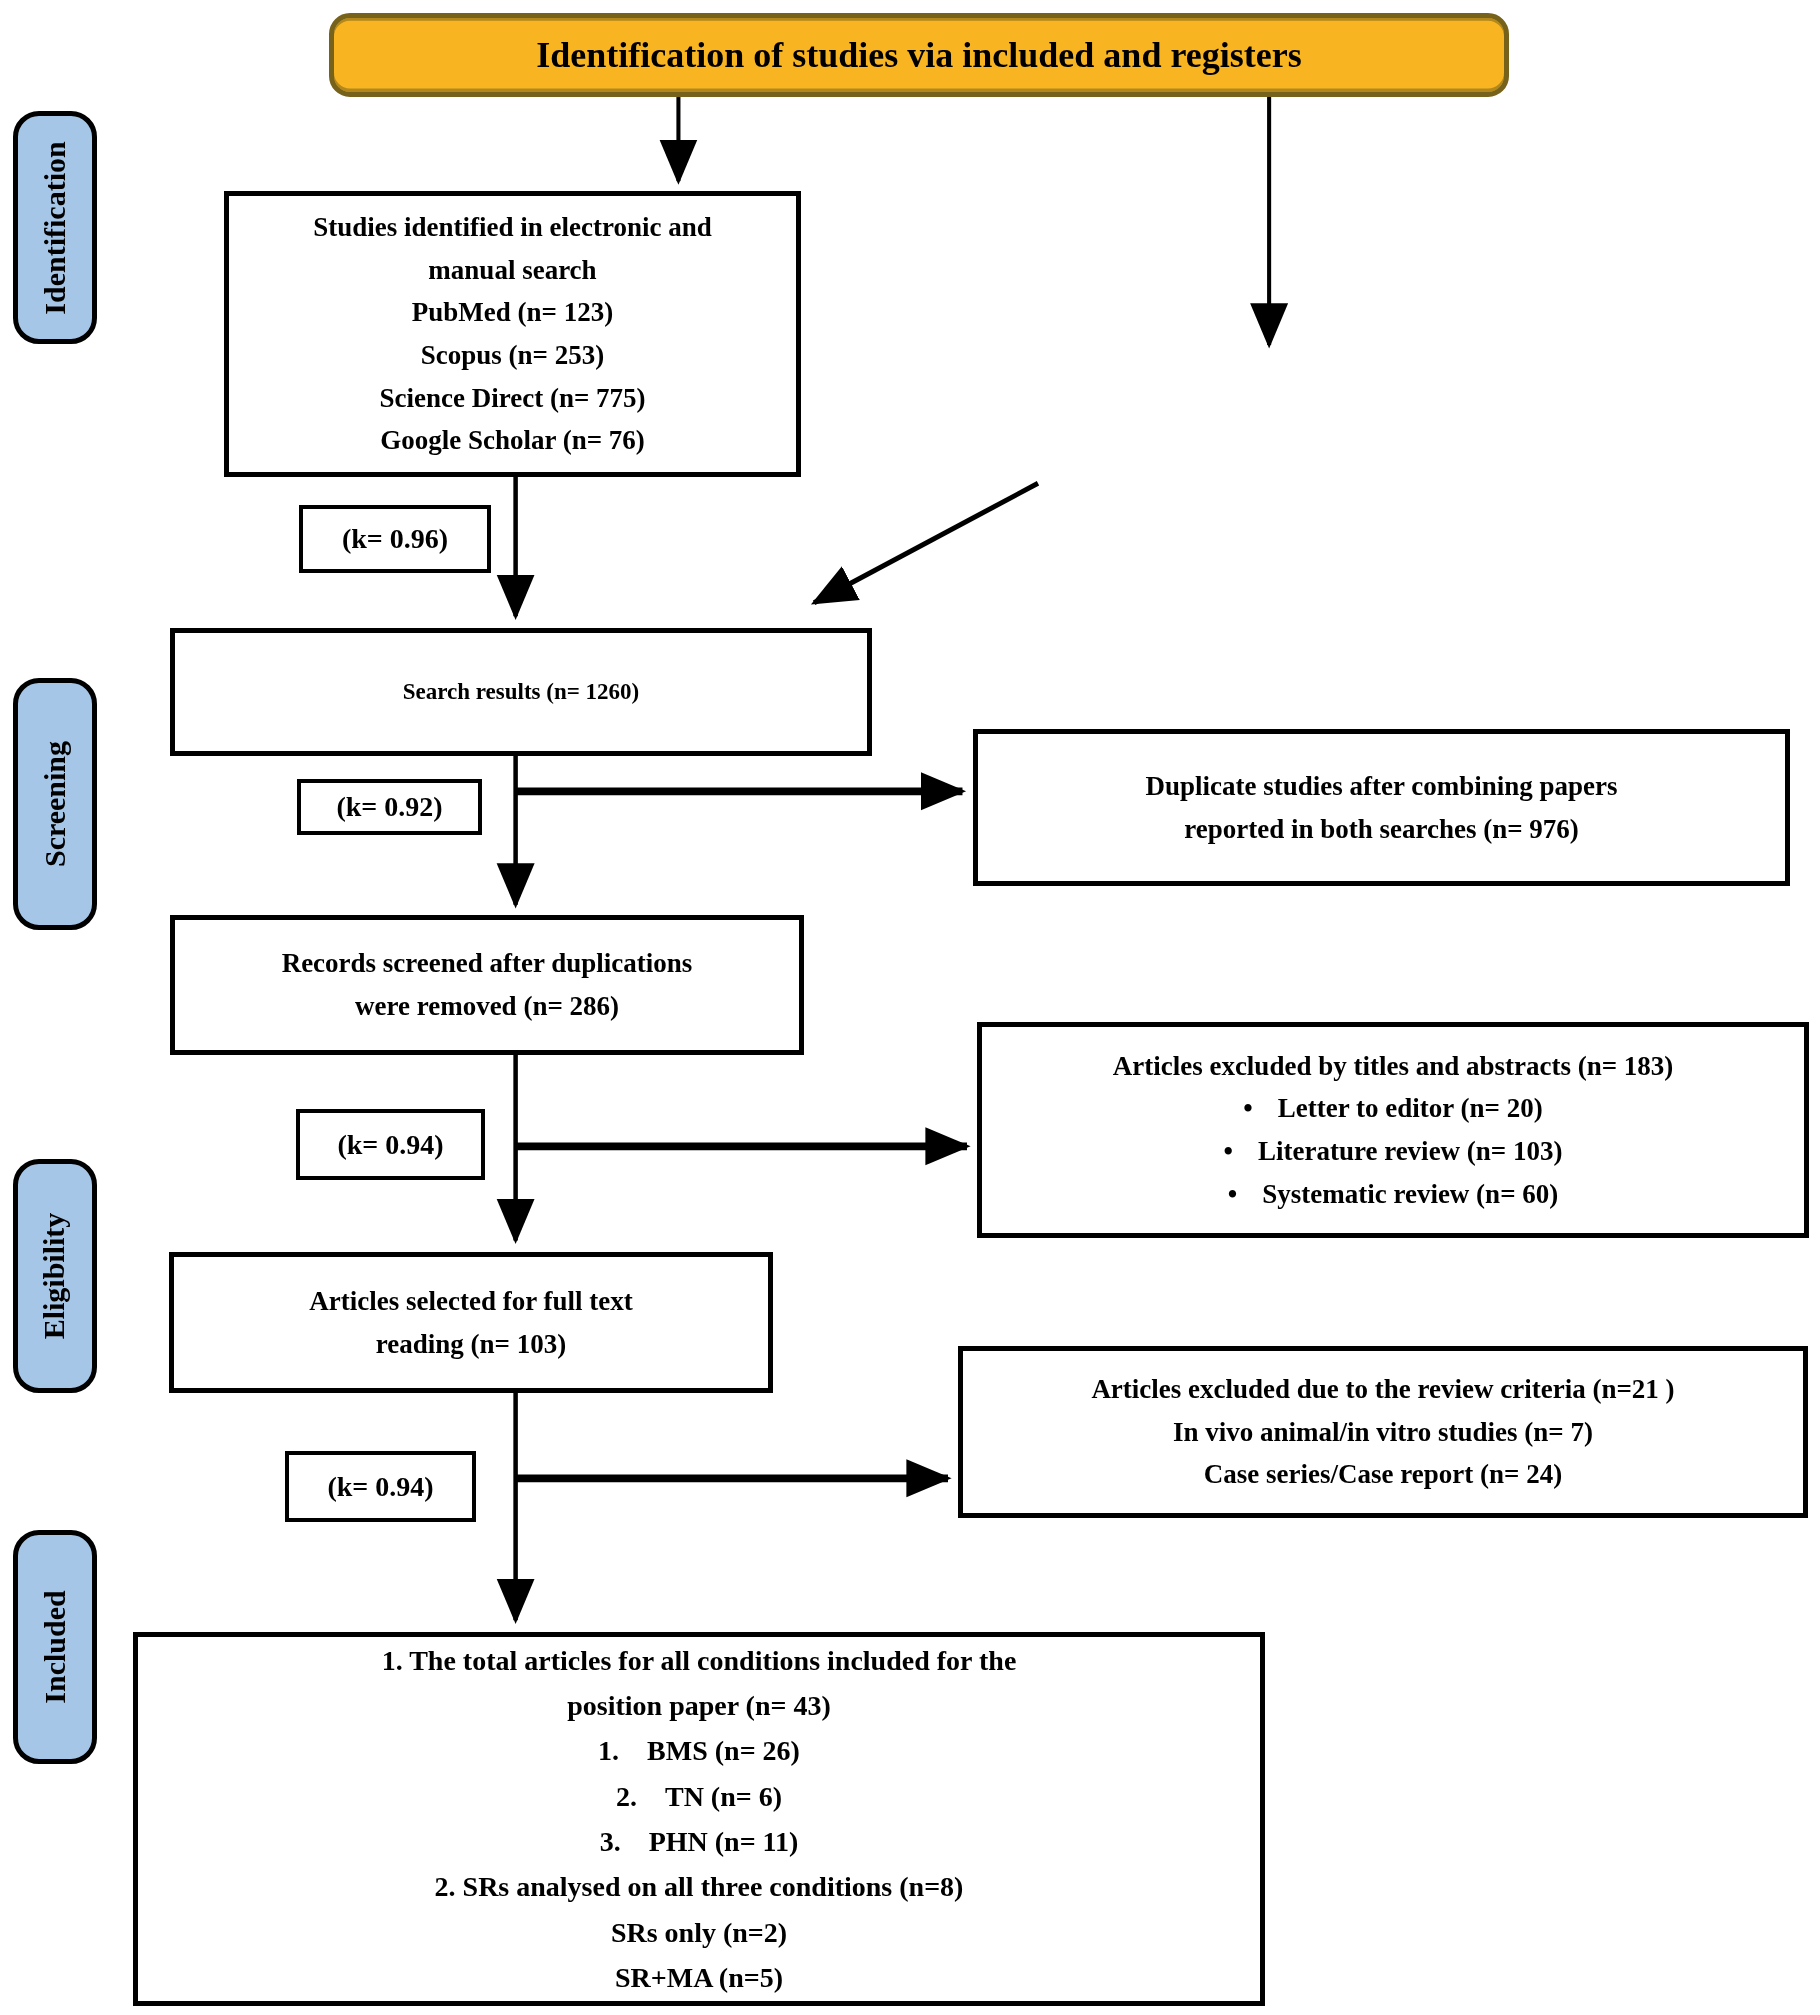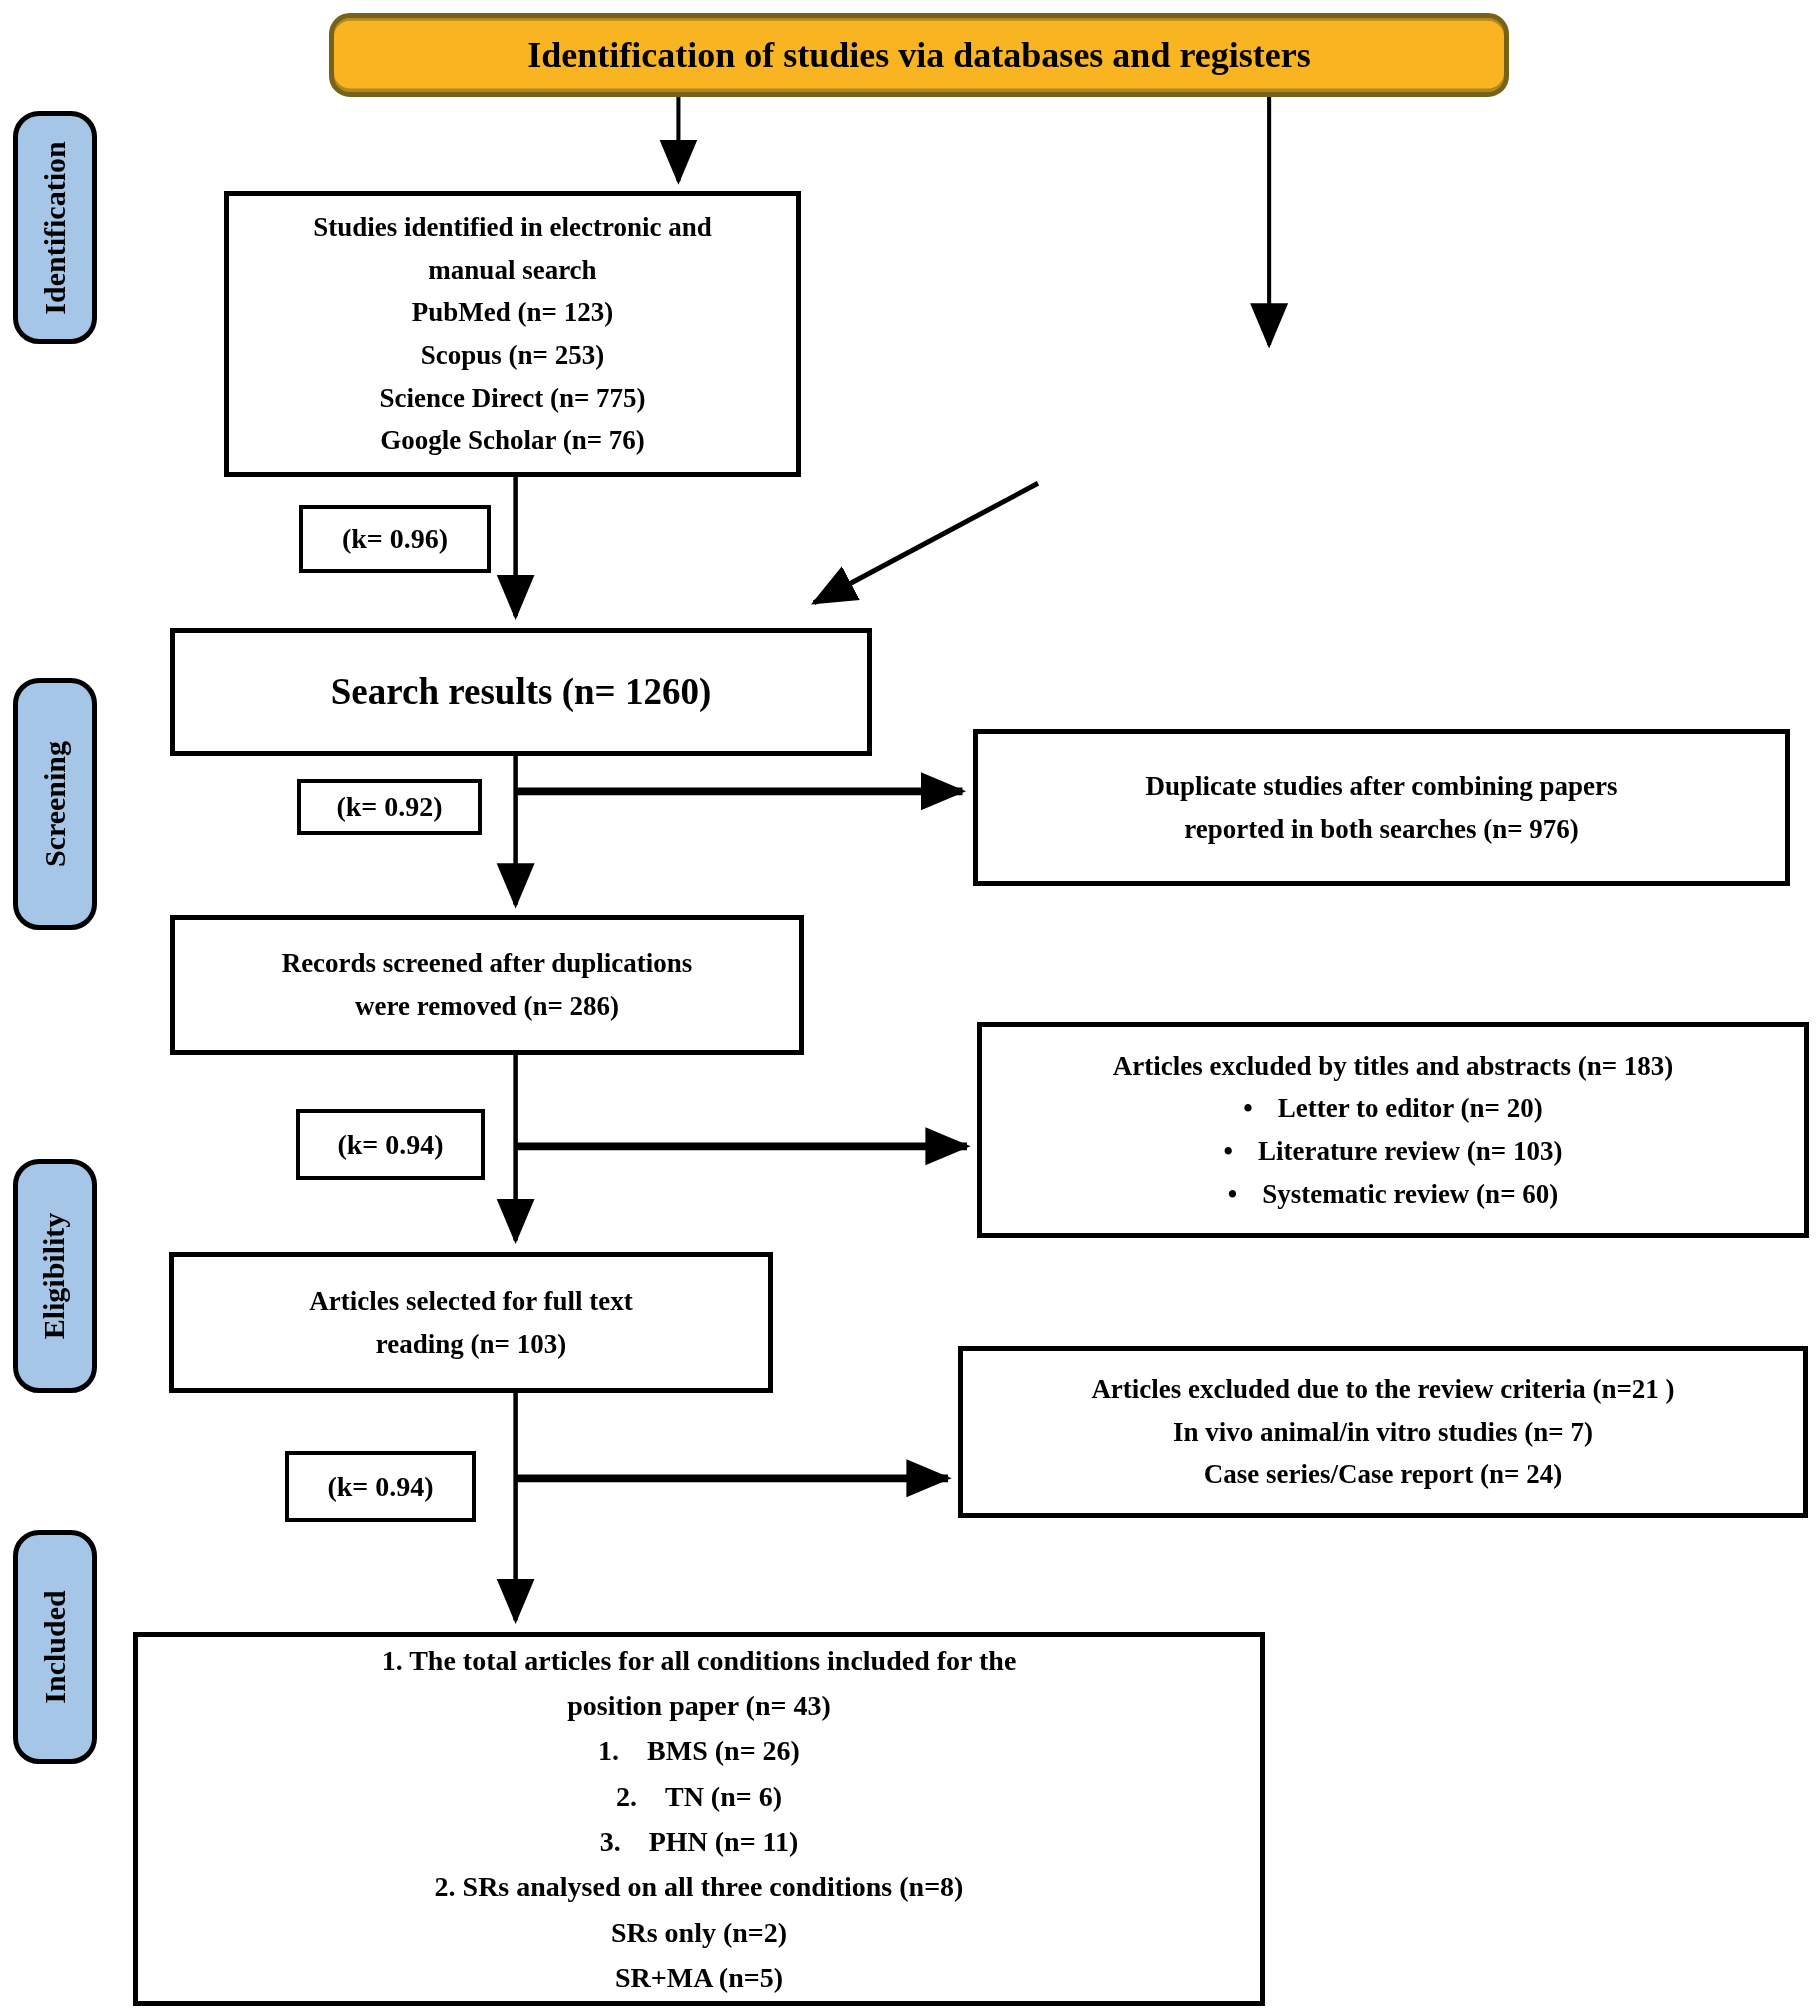--- a/index.html
+++ b/index.html
@@ -58,21 +58,21 @@
     <line x1="2295" y1="1068" x2="1800" y2="1332" stroke="#000" stroke-width="11" marker-end="url(#ah)"></line>
     <line x1="1140" y1="1668" x2="1140" y2="2000" stroke="#000" stroke-width="10" marker-end="url(#ah)"></line>
     <line x1="1140" y1="1749" x2="2128" y2="1749" stroke="#000" stroke-width="17" marker-end="url(#ah)"></line>
     <line x1="1140" y1="2330" x2="1140" y2="2742" stroke="#000" stroke-width="10" marker-end="url(#ah)"></line>
     <line x1="1140" y1="2534" x2="2138" y2="2534" stroke="#000" stroke-width="17" marker-end="url(#ah)"></line>
     <line x1="1140" y1="3078" x2="1140" y2="3582" stroke="#000" stroke-width="10" marker-end="url(#ah)"></line>
     <line x1="1140" y1="3268" x2="2096" y2="3268" stroke="#000" stroke-width="17" marker-end="url(#ah)"></line>
   </svg>
 
   <div class="header" style="background:#F8B521;" title="Identification of studies via databases and registers">
-    <span>Identification of studies via databases and registers</span>
+    <span>Identification of studies via included and registers</span>
   </div>
 
   <div class="stage" style="top:111px; height:233px; background:#A5C6E6;">
     <span>Identification</span>
   </div>
   <div class="stage" style="top:678px; height:252px; background:#A5C6E6;">
     <span>Screening</span>
   </div>
   <div class="stage" style="top:1159px; height:234px; background:#A5C6E6;">
     <span>Eligibility</span>
@@ -88,21 +88,21 @@
     <span>Scopus (n= 253)</span>
     <span>Science Direct (n= 775)</span>
     <span>Google Scholar (n= 76)</span>
   </div>
 
 
   <div class="klabel" style="left:299px; top:505px; width:192px; height:68px;">
     <span>(k= 0.96)</span>
   </div>
 
-  <div class="fbox" style="left:170px; top:628px; width:702px; height:128px; font-size:37px;">
+  <div class="fbox" style="left:170px; top:628px; width:702px; height:128px; font-size:23px;">
     <span>Search results (n= 1260)</span>
   </div>
 
   <div class="fbox" style="left:973px; top:729px; width:817px; height:157px;">
     <span>Duplicate studies after combining papers</span>
     <span>reported in both searches (n= 976)</span>
   </div>
 
   <div class="klabel" style="left:297px; top:779px; width:185px; height:56px;">
     <span>(k= 0.92)</span>

